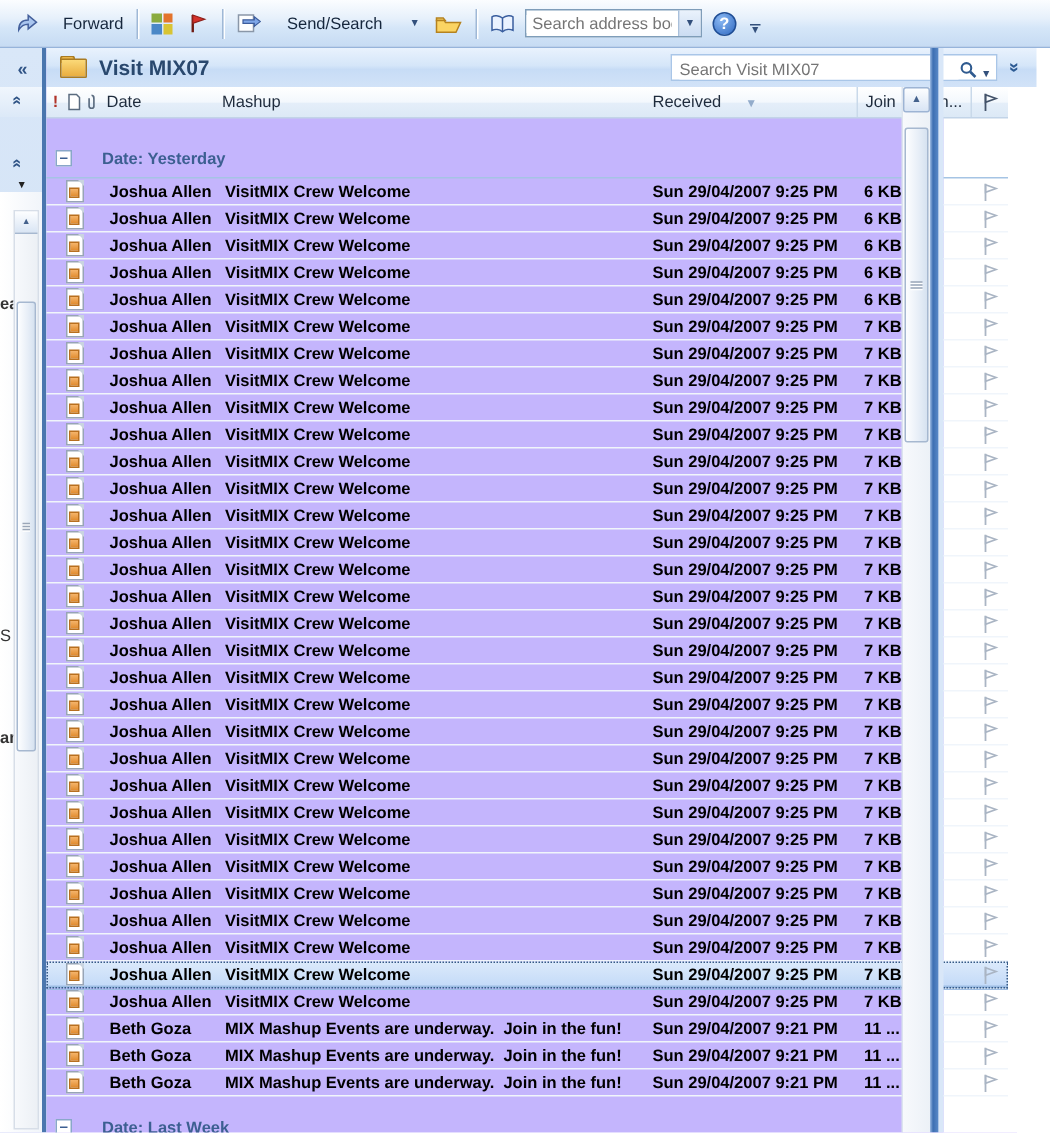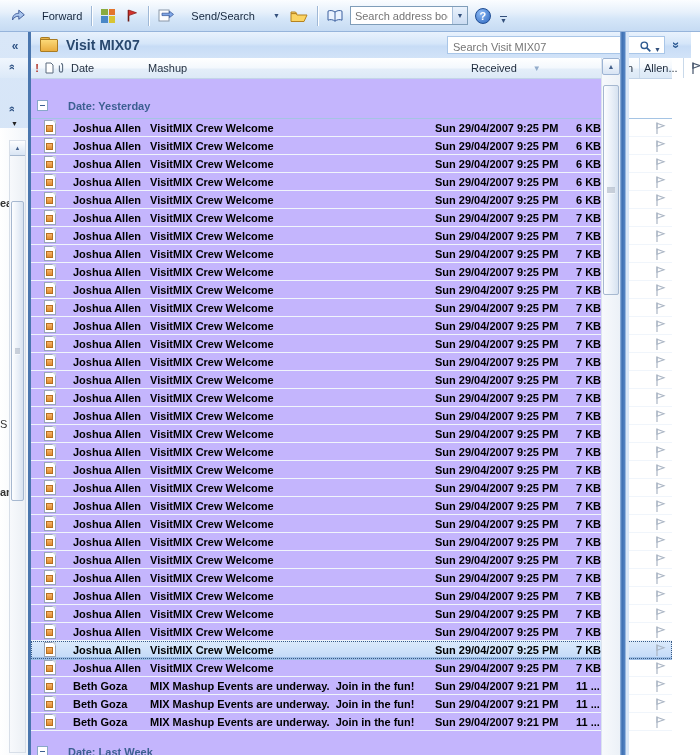--- a/index.html
+++ b/index.html
@@ -72,21 +72,21 @@
   .banner-chevrons { width:22px; text-align:center; color:#2C5A93; font-weight:bold; font-size:12px; flex:none; }
   .rot-down { display:inline-block; transform:rotate(90deg); }
 
   .colheader { height:21px; width:641px; background:linear-gradient(#FFFFFF,#F3F8FD 50%,#E4EEF9 55%,#DCE9F6);
                border-bottom:1px solid #C2D4E8; display:flex; align-items:center; font-size:11px; color:#1E2B3C; }
   .ch-imp { width:12px; text-align:center; color:#B0342A; font-weight:bold; flex:none; }
   .ch-item { width:12px; flex:none; display:flex; justify-content:center; }
   .ch-att { width:12px; flex:none; display:flex; justify-content:center; }
   .ch-from { width:74px; padding-left:4px; flex:none; }
   .ch-subject { width:288px; padding-left:7px; flex:none; }
-  .ch-received { width:142px; padding-left:6px; flex:none; display:flex; align-items:center;margin-left:36px; }
+  .ch-received { width:142px; padding-left:6px; flex:none; display:flex; align-items:center; }
   .sort-arrow { font-size:8px; color:#93ACCB; margin-left:16px; }
   .ch-size { width:32px; padding-left:5px; flex:none; border-left:1px solid #C9D9EA; height:100%; display:flex; align-items:center; }
   .ch-categ { width:44px; padding-left:4px; flex:none; border-left:1px solid #C9D9EA; height:100%; display:flex; align-items:center; }
   .ch-flag { width:25px; flex:none; border-left:1px solid #C9D9EA; height:100%; display:flex; align-items:center; justify-content:center; }
 
   .list-body { width:641px; }
   .group-spacer { height:14px; }
   .group-gap { height:8px; }
   .group-header { height:26px; display:flex; align-items:center; border-bottom:1px solid #A5C4E4; padding-left:6px; }
   .collapse-box { width:11px; height:11px; border:1px solid #89A7C9; background:#fff; position:relative; margin-right:10px; flex:none; }

